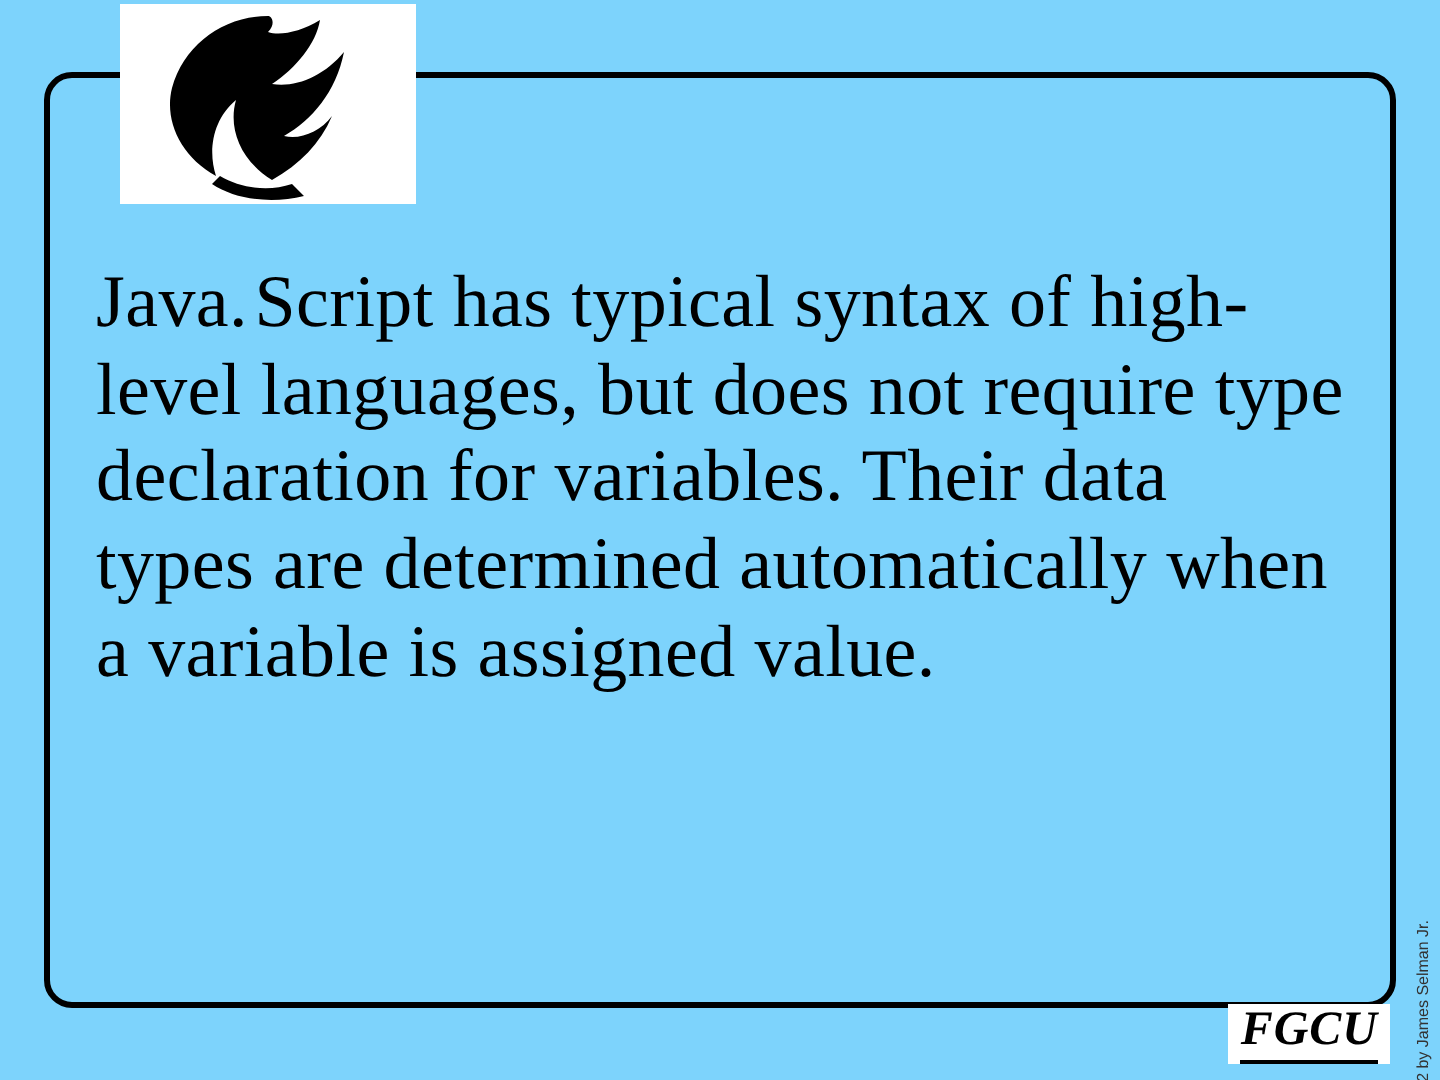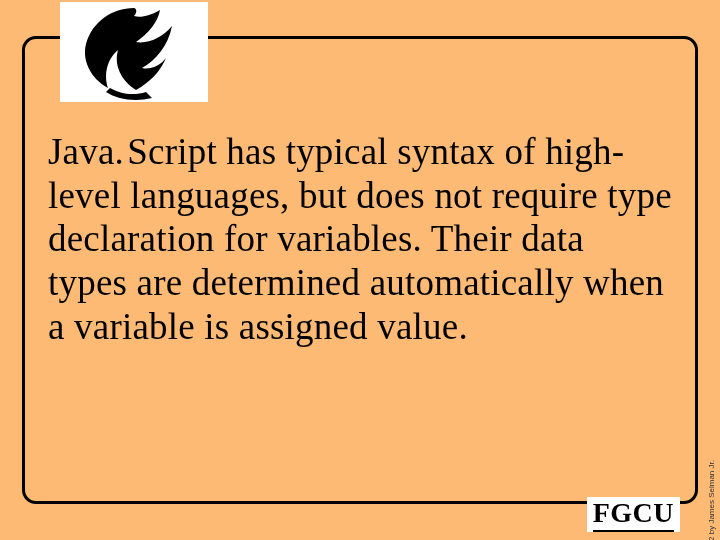--- a/index.html
+++ b/index.html
@@ -8,21 +8,21 @@
     width: 720px;
     height: 540px;
     background: #ffffff;
     font-family: "Times New Roman", Times, serif;
     overflow: hidden;
   }
   .slide {
     position: relative;
     width: 720px;
     height: 540px;
-    background: #fdba74;
+    background: #7dd3fc;
   }
   .frame {
     position: absolute;
     left: 22px;
     right: 22px;
     top: 36px;
     bottom: 36px;
     border: 3px solid #000;
     border-radius: 14px;
     box-sizing: border-box;
@@ -47,29 +47,30 @@
     left: 48px;
     right: 48px;
     top: 130px;
     font-size: 37px;
     line-height: 1.18;
     color: #000;
     letter-spacing: 0.2px;
   }
   .footer-logo {
     position: absolute;
-    right: 40px;
+    right: 25px;
     bottom: 8px;
     font-family: "Times New Roman", Times, serif;
     font-weight: 700;
-    font-size: 28px;
+    font-size: 24px;
     letter-spacing: 0.5px;
     color: #000;
     background: #fff;
     padding: 0 6px;
+    font-style: italic;
   }
   .footer-underline {
     display: block;
     height: 2px;
     background: #000;
     margin-top: 1px;
   }
   .copyright {
     position: absolute;
     right: 4px;

